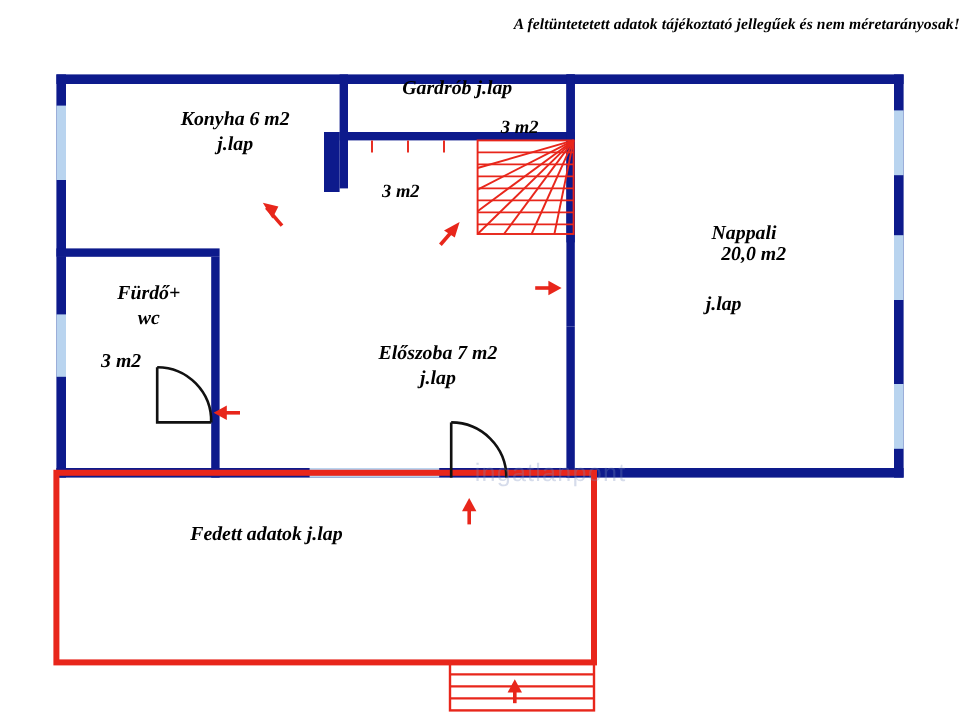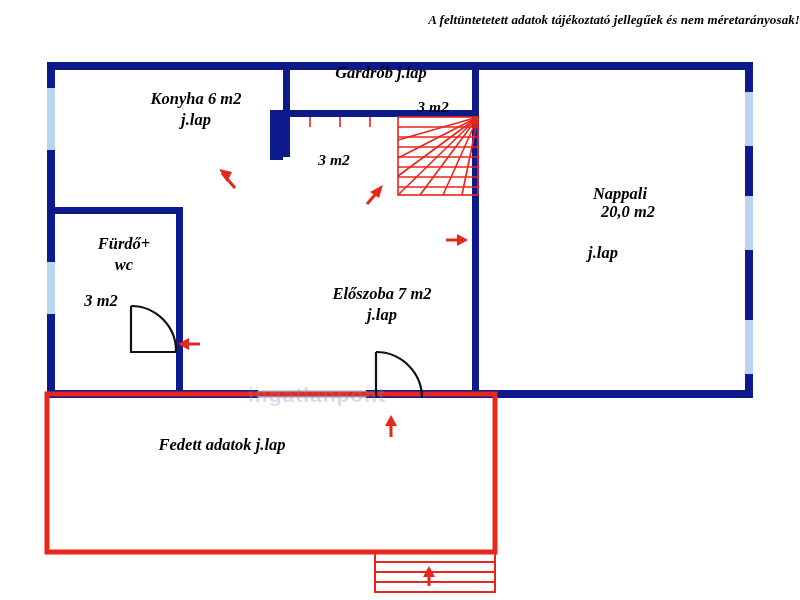--- a/index.html
+++ b/index.html
@@ -42,31 +42,31 @@
     line-height: 1.28;
   }
   .lbl.center {
     text-align: center;
     transform: translateX(-50%);
   }
   .f16 { font-size: 16.5px; }
   .f15 { font-size: 15.5px; }
   .watermark {
     position: absolute;
-    left: 248px;
+    left: 262px;
     top: 381px;
     width: 260px;
     height: 28px;
     font-family: "Liberation Sans", sans-serif;
     font-size: 21px;
-    font-weight: bold;
+    font-weight: normal;
     color: rgba(120,140,190,0.30);
     letter-spacing: 1px;
     line-height: 28px;
-    text-align: left;
+    text-align: right;
     pointer-events: none;
   }
 </style>
 </head>
 <body>
 
 <div id="plan-root">
 
   <div class="note">A feltüntetetett adatok tájékoztató jellegűek és nem méretarányosak!</div>
 
@@ -219,21 +219,21 @@
   </div>
 
   <div class="lbl center f16" style="left:124px; top:233px;font-style:italic;">
     <div>Fürdő+</div>
     <div>wc</div>
   </div>
   <div class="lbl center f16" style="left:101px; top:290px;">
     <div>3 m2</div>
   </div>
 
-  <div class="lbl center f16" style="left:382px; top:283px;">
+  <div class="lbl center f16" style="left:365px; top:283px;">
     <div>Előszoba  7 m2</div>
     <div>j.lap</div>
   </div>
 
   <div class="lbl center f16" style="left:222px; top:434px;">
     <div>Fedett adatok j.lap</div>
   </div>
 
   <div class="watermark">ingatlanpont</div>
 

